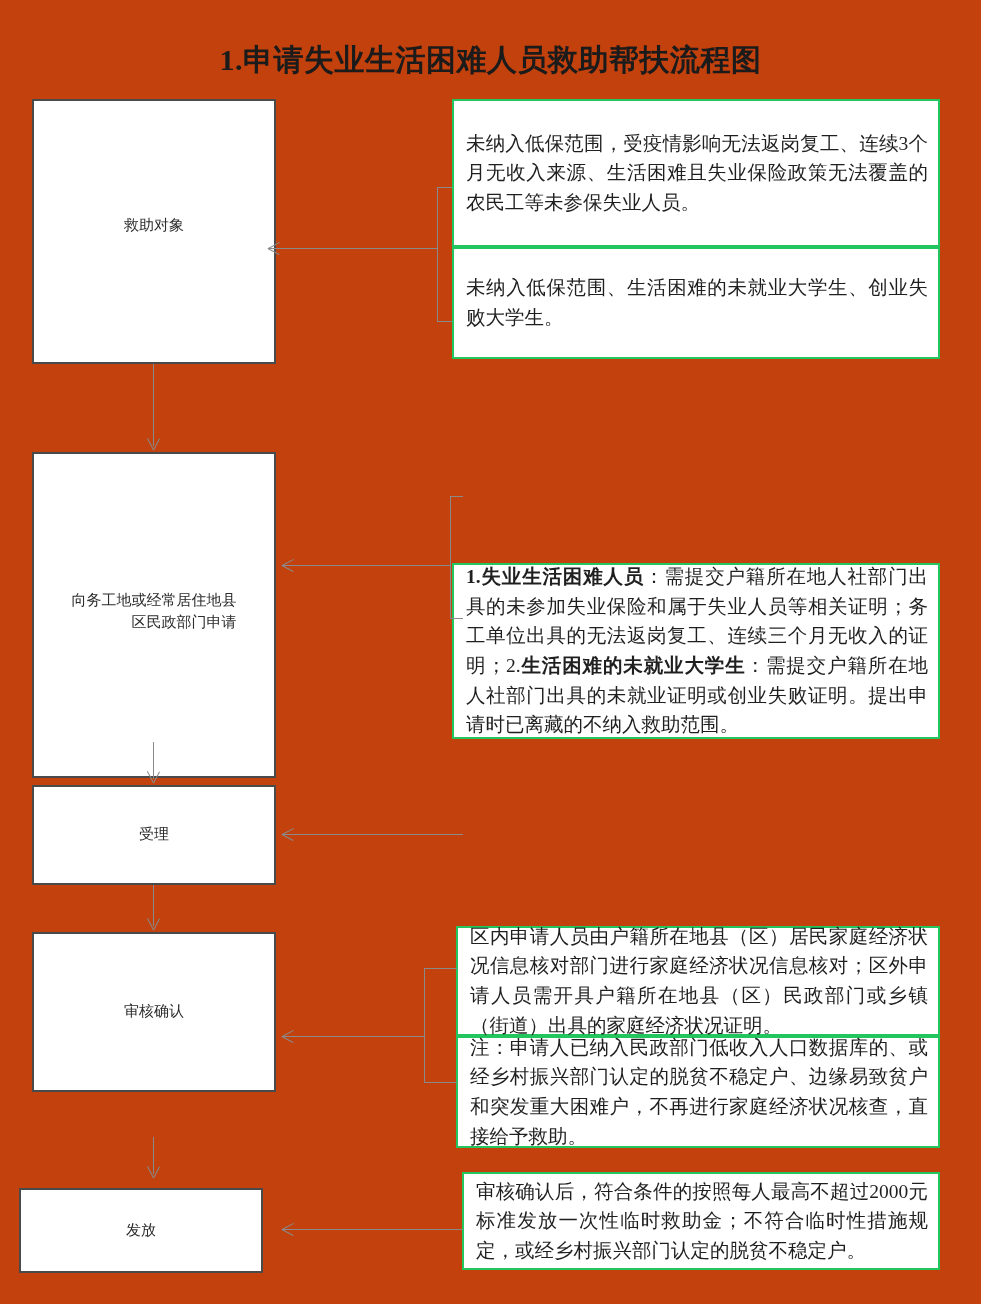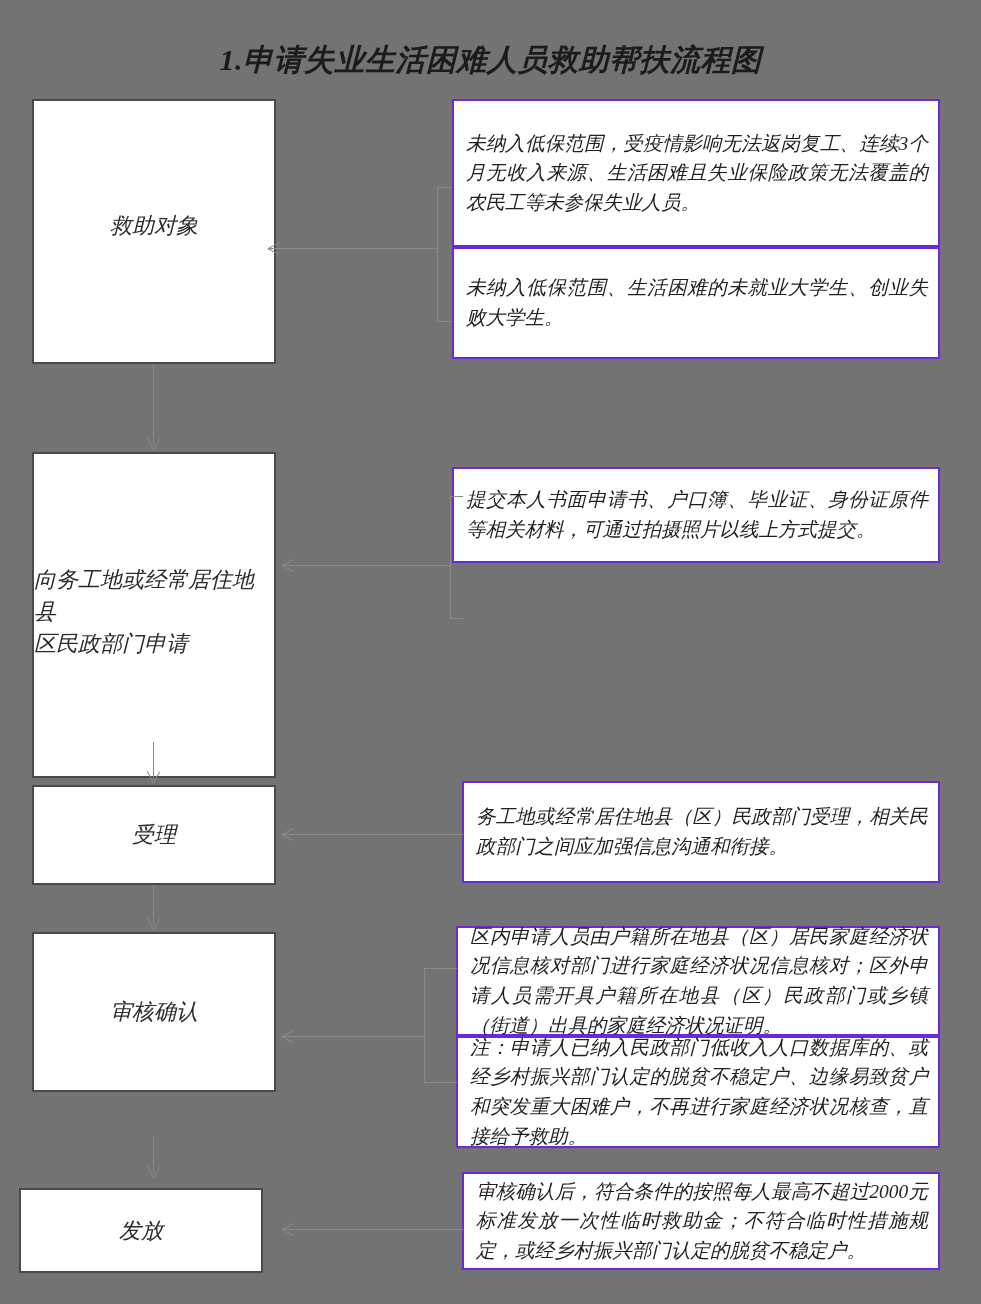--- a/index.html
+++ b/index.html
@@ -4,24 +4,23 @@
 <style>
   html, body {
     margin: 0;
     padding: 0;
     background: #ffffff;
   }
   #page {
     position: relative;
     width: 981px;
     height: 1304px;
-    background: #737373;
+    background: #c2410c;
     font-family: "Liberation Serif", "DejaVu Serif", serif;
     overflow: hidden;
-    font-style: italic;
   }
   
   #title {
     position: absolute;
     left: 0;
     top: 40px;
     width: 981px;
     text-align: center;
     font-size: 30px;
     font-weight: 700;
@@ -35,29 +34,29 @@
     box-sizing: border-box;
     background: #ffffff;
   }
   .stage-box {
     border: 2px solid #4a4a4a;
     display: flex;
     align-items: center;
     justify-content: center;
   }
   .stage-label {
-    font-size: 22px;
+    font-size: 15px;
     color: #2b2b2b;
     line-height: 1.45;
-    text-align: left;
+    text-align: right;
     white-space: pre-line;
     font-family: "Liberation Serif", "DejaVu Serif", serif;
   }
   .detail-box {
-    border: 2px solid #6d28d9;
+    border: 2px solid #22c55e;
     display: flex;
     align-items: center;
   }
   .detail-text {
     font-size: 19.5px;
     line-height: 1.52;
     color: #1f1f1f;
     padding: 0 10px 0 12px;
     text-align: justify;
     text-justify: inter-character;
@@ -142,27 +141,24 @@
     <span class="stage-label">发放</span>
   </div>
 
   <div class="box detail-box" style="left:452px; top:99px; width:488px; height:148px;">
     <div class="detail-text">未纳入低保范围，受疫情影响无法返岗复工、连续3个月无收入来源、生活困难且失业保险政策无法覆盖的农民工等未参保失业人员。</div>
   </div>
   <div class="box detail-box stacked-lower" style="left:452px; top:247px; width:488px; height:112px;justify-content:flex-end;">
     <div class="detail-text">未纳入低保范围、生活困难的未就业大学生、创业失败大学生。</div>
   </div>
 
-  <div class="box detail-box" style="left:452px; top:467px; width:488px; height:96px;">
-    <div class="detail-text">提交本人书面申请书、户口簿、毕业证、身份证原件等相关材料，可通过拍摄照片以线上方式提交。</div>
-  </div>
-
-  <div class="box detail-box" style="left:462px; top:781px; width:478px; height:102px;">
-    <div class="detail-text">务工地或经常居住地县（区）民政部门受理，相关民政部门之间应加强信息沟通和衔接。</div>
-  </div>
+  <div class="box detail-box stacked-lower" style="left:452px; top:563px; width:488px; height:176px;">
+    <div class="detail-text"><b>1.失业生活困难人员</b><span>：需提交户籍所在地人社部门出具的未参加失业保险和属于失业人员等相关证明；务工单位出具的无法返岗复工、连续三个月无收入的证明；2.</span><b>生活困难的未就业大学生</b><span>：需提交户籍所在地人社部门出具的未就业证明或创业失败证明。提出申请时已离藏的不纳入救助范围。</span></div>
+  </div>
+
 
   <div class="box detail-box" style="left:456px; top:926px; width:484px; height:110px;">
     <div class="detail-text">区内申请人员由户籍所在地县（区）居民家庭经济状况信息核对部门进行家庭经济状况信息核对；区外申请人员需开具户籍所在地县（区）民政部门或乡镇（街道）出具的家庭经济状况证明。</div>
   </div>
   <div class="box detail-box stacked-lower" style="left:456px; top:1036px; width:484px; height:112px;">
     <div class="detail-text">注：申请人已纳入民政部门低收入人口数据库的、或经乡村振兴部门认定的脱贫不稳定户、边缘易致贫户和突发重大困难户，不再进行家庭经济状况核查，直接给予救助。</div>
   </div>
 
   <div class="box detail-box" style="left:462px; top:1172px; width:478px; height:98px;">
     <div class="detail-text">审核确认后，符合条件的按照每人最高不超过2000元标准发放一次性临时救助金；不符合临时性措施规定，或经乡村振兴部门认定的脱贫不稳定户。</div>

